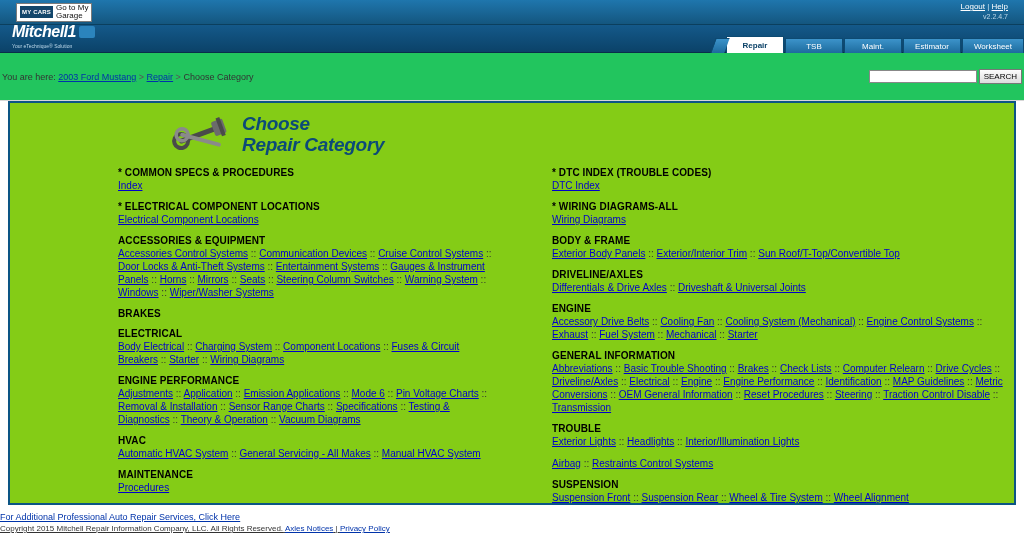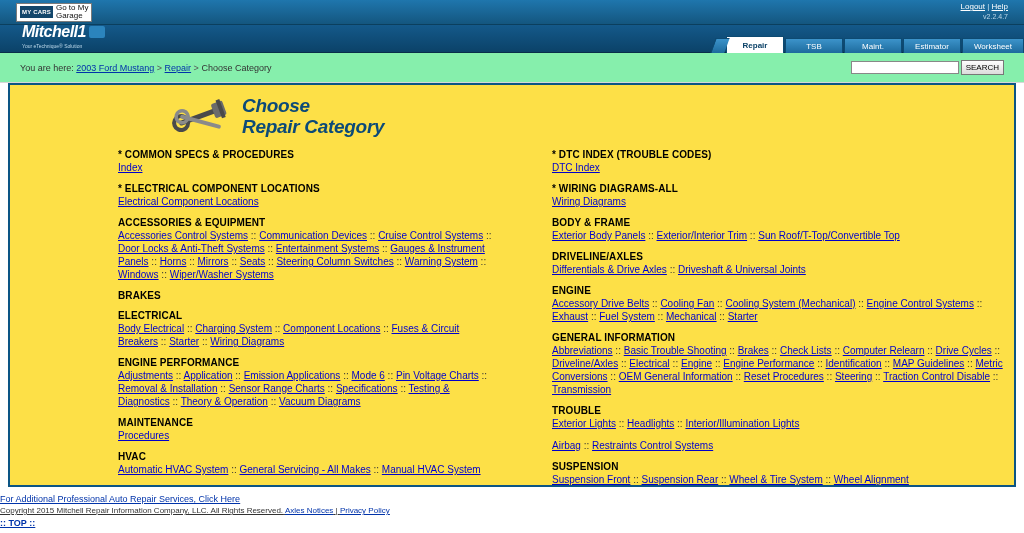--- a/index.html
+++ b/index.html
@@ -58,21 +58,21 @@
   .header {
     height: 28px;
     background: #0e4f78;
     background: linear-gradient(#14598a, #0b4268);
     position: relative;
     display: flex;
     align-items: center;
     border-bottom: 1px solid #092f49;
   }
   .brand {
-    margin-left: 22px;
+    margin-left: 12px;
     color: #ffffff;
     font-weight: bold;
     font-size: 16px;
     font-style: italic;
     letter-spacing: -.5px;
     line-height: 14px;
   }
   .brand .sub {
     display: block;
     font-size: 5px;
@@ -122,26 +122,26 @@
     background: linear-gradient(#3c93ca, #1d6b9d);
     border: 1px solid #0d4a72;
     border-right: none;
     border-bottom: none;
     transform: skewX(-20deg);
     margin-right: -2px;
   }
 
   
   .crumbrow {
-    height: 30px;
-    background: #86efac;
+    height: 48px;
+    background: #22c55e;
     display: flex;
     align-items: center;
     justify-content: space-between;
-    padding: 0 20px;
+    padding: 0 2px;
     font-size: 9px;
     color: #333;
     border-bottom: 1px solid #d7d7d7;
   }
   .crumbs a { color: #0033aa; }
   .crumbs span.sep { color: #555; }
   .searchbox { display: flex; align-items: center; }
   .searchbox input {
     width: 108px; height: 13px;
     font-size: 9px;
@@ -158,21 +158,21 @@
     cursor: pointer;
   }
 
   
   .panelwrap {
     padding: 0 8px;
     background: #ffffff;
   }
   .panel {
     border: 2px solid #0c5584;
-    background: #fde047;
+    background: #84cc16;
     height: 404px;
     position: relative;
     overflow: hidden;
   }
   .title-area {
     display: flex;
     align-items: center;
     padding: 10px 0 6px 160px;
   }
   .wrench {
@@ -322,26 +322,26 @@
           </div>
           <div class="grp">
             <h4>ELECTRICAL</h4>
             <div class="links"><a href="#">Body Electrical</a><span class="sep"> :: </span><a href="#">Charging System</a><span class="sep"> :: </span><a href="#">Component Locations</a><span class="sep"> :: </span><a href="#">Fuses &amp; Circuit Breakers</a><span class="sep"> :: </span><a href="#">Starter</a><span class="sep"> :: </span><a href="#">Wiring Diagrams</a></div>
           </div>
           <div class="grp">
             <h4>ENGINE PERFORMANCE</h4>
             <div class="links"><a href="#">Adjustments</a><span class="sep"> :: </span><a href="#">Application</a><span class="sep"> :: </span><a href="#">Emission Applications</a><span class="sep"> :: </span><a href="#">Mode 6</a><span class="sep"> :: </span><a href="#">Pin Voltage Charts</a><span class="sep"> :: </span><a href="#">Removal &amp; Installation</a><span class="sep"> :: </span><a href="#">Sensor Range Charts</a><span class="sep"> :: </span><a href="#">Specifications</a><span class="sep"> :: </span><a href="#">Testing &amp; Diagnostics</a><span class="sep"> :: </span><a href="#">Theory &amp; Operation</a><span class="sep"> :: </span><a href="#">Vacuum Diagrams</a></div>
           </div>
           <div class="grp">
+            <h4>HVAC</h4>
+            <div class="links"><a href="#">Automatic HVAC System</a><span class="sep"> :: </span><a href="#">General Servicing - All Makes</a><span class="sep"> :: </span><a href="#">Manual HVAC System</a></div>
+          </div>
+          <div class="grp">
             <h4>MAINTENANCE</h4>
             <div class="links"><a href="#">Procedures</a></div>
-          </div>
-          <div class="grp">
-            <h4>HVAC</h4>
-            <div class="links"><a href="#">Automatic HVAC System</a><span class="sep"> :: </span><a href="#">General Servicing - All Makes</a><span class="sep"> :: </span><a href="#">Manual HVAC System</a></div>
           </div>
         </div>
       <div class="col right">
           <div class="grp">
             <h4>* DTC INDEX (TROUBLE CODES)</h4>
             <div class="links"><a href="#">DTC Index</a></div>
           </div>
           <div class="grp">
             <h4>* WIRING DIAGRAMS-ALL</h4>
             <div class="links"><a href="#">Wiring Diagrams</a></div>

